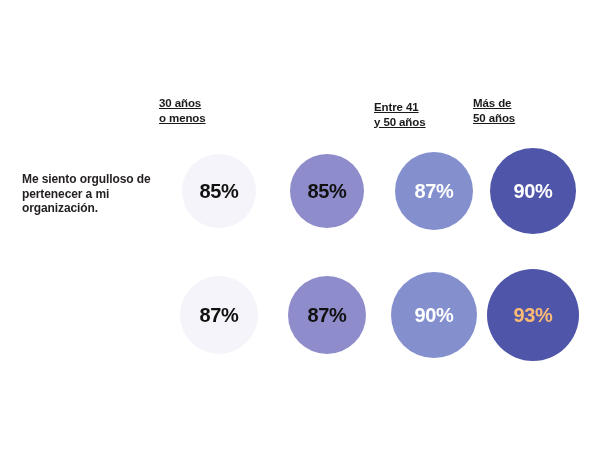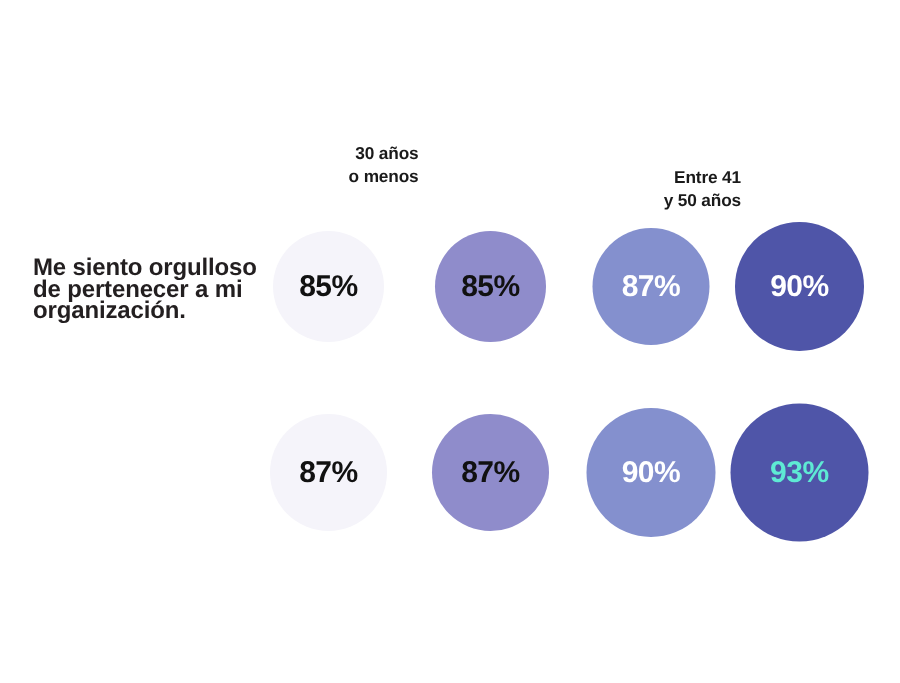--- a/index.html
+++ b/index.html
@@ -24,35 +24,36 @@
   
   .headers {
     position: absolute;
     left: 0;
     top: 96px;
     width: 600px;
     height: 40px;
   }
   .col-header {
     position: absolute;
-    text-align: right;
+    text-align: left;
     font-size: 11.5px;
     font-weight: bold;
     line-height: 14.5px;
     letter-spacing: -0.1px;
     color: #1a1a1a;
     white-space: pre-line;
+    text-decoration: underline;
   }
 
   
   .row-label {
     position: absolute;
     left: 22px;
     width: 150px;
-    font-size: 16px;
+    font-size: 12px;
     font-weight: bold;
     line-height: 14.5px;
     letter-spacing: -0.1px;
     color: #231f20;
   }
 
   
   .bubble {
     position: absolute;
     border-radius: 50%;
@@ -68,22 +69,24 @@
   }
 </style>
 </head>
 <body>
 
 <div id="chart">
 
   <div class="headers">
     <div class="col-header" style="width: 120px; left: 159px; top: 0px;">30 años
 o menos</div>
-    <div class="col-header" style="width: 120px; left: 374px; top: 16px;">Entre 41
+    <div class="col-header" style="width: 120px; left: 374px; top: 4px;">Entre 41
 y 50 años</div>
+    <div class="col-header" style="width: 120px; left: 473px; top: 0px;">Más de
+50 años</div>
   </div>
 
   <div class="row-label" style="top: 172px;">Me siento orgulloso de pertenecer a mi organización.</div>
   <div class="bubble" style="width: 74.3px; height: 74.3px; left: 181.85px; top: 153.85px; background: rgb(245, 244, 250);">
     <span class="bubble-value" style="color: rgb(17, 17, 17);">85%</span>
   </div>
   <div class="bubble" style="width: 74.3px; height: 74.3px; left: 289.85px; top: 153.85px; background: rgb(143, 140, 203);">
     <span class="bubble-value" style="color: rgb(17, 17, 17);">85%</span>
   </div>
   <div class="bubble" style="width: 78.9px; height: 78.9px; left: 394.55px; top: 151.55px; background: rgb(132, 144, 206);">
@@ -96,16 +99,16 @@
   <div class="bubble" style="width: 78.9px; height: 78.9px; left: 179.55px; top: 275.55px; background: rgb(245, 244, 250);">
     <span class="bubble-value" style="color: rgb(17, 17, 17);">87%</span>
   </div>
   <div class="bubble" style="width: 78.9px; height: 78.9px; left: 287.55px; top: 275.55px; background: rgb(143, 140, 203);">
     <span class="bubble-value" style="color: rgb(17, 17, 17);">87%</span>
   </div>
   <div class="bubble" style="width: 85.8px; height: 85.8px; left: 391.1px; top: 272.1px; background: rgb(132, 144, 206);">
     <span class="bubble-value" style="color: rgb(255, 255, 255);">90%</span>
   </div>
   <div class="bubble" style="width: 92.7px; height: 92.7px; left: 486.65px; top: 268.65px; background: rgb(79, 85, 168);">
-    <span class="bubble-value" style="color: #5eead4;">93%</span>
+    <span class="bubble-value" style="color: #fdba74;">93%</span>
   </div>
 
 </div>
 
 </body></html>

